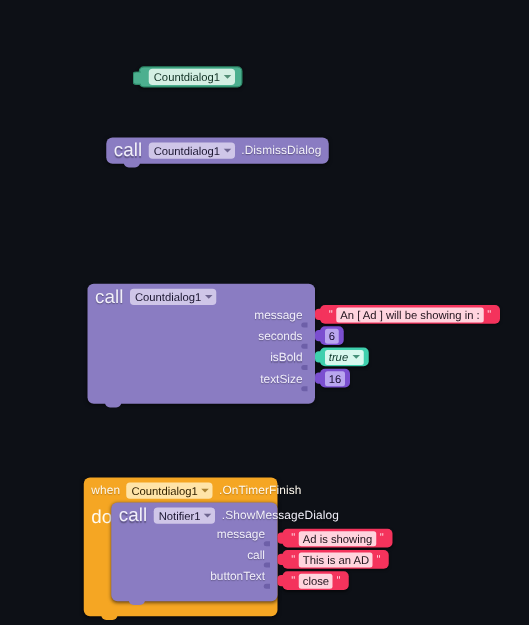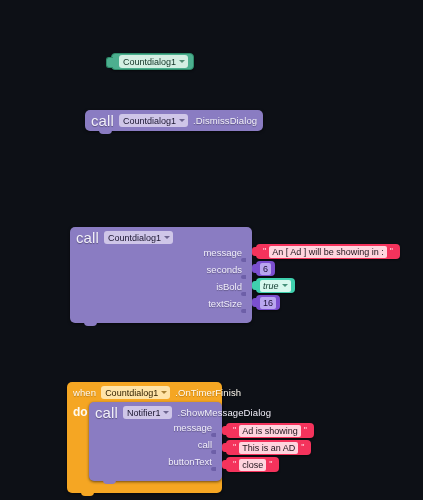--- a/index.html
+++ b/index.html
@@ -142,21 +142,21 @@
     background:#f5a623;
     border-radius:5px;
     box-shadow:0 1px 3px rgba(0,0,0,.55);
     box-sizing:border-box;
   }
   .event-head{display:flex;align-items:center;gap:5px;height:15px;padding:3px 6px 0 6px;text-align:right;}
   .kw.orange{color:#fffaf0;font-size:9.5px;text-shadow:0 1px 1px rgba(0,0,0,.25);}
   .field.orange{background:#ffe4a8;color:#332200;}
   .field.orange .caret{border-top-color:#9a7120;}
   .event-body{display:flex;padding:2px 0 0 6px;}
-  .do-label{color:#fffaf0;font-size:12px;padding-top:3px;width:16px;flex:none;font-weight:bold;}
+  .do-label{color:#fffaf0;font-size:15px;padding-top:3px;width:16px;flex:none;}
   .event-foot{height:12px;}
 
   
   .notch{
     position:absolute;
     width:13px;height:4px;
     background:inherit;
     border-radius:0 0 4px 4px;
   }
   .n-under-call{bottom:-3px;left:14px;background:#8a7cc2;}

